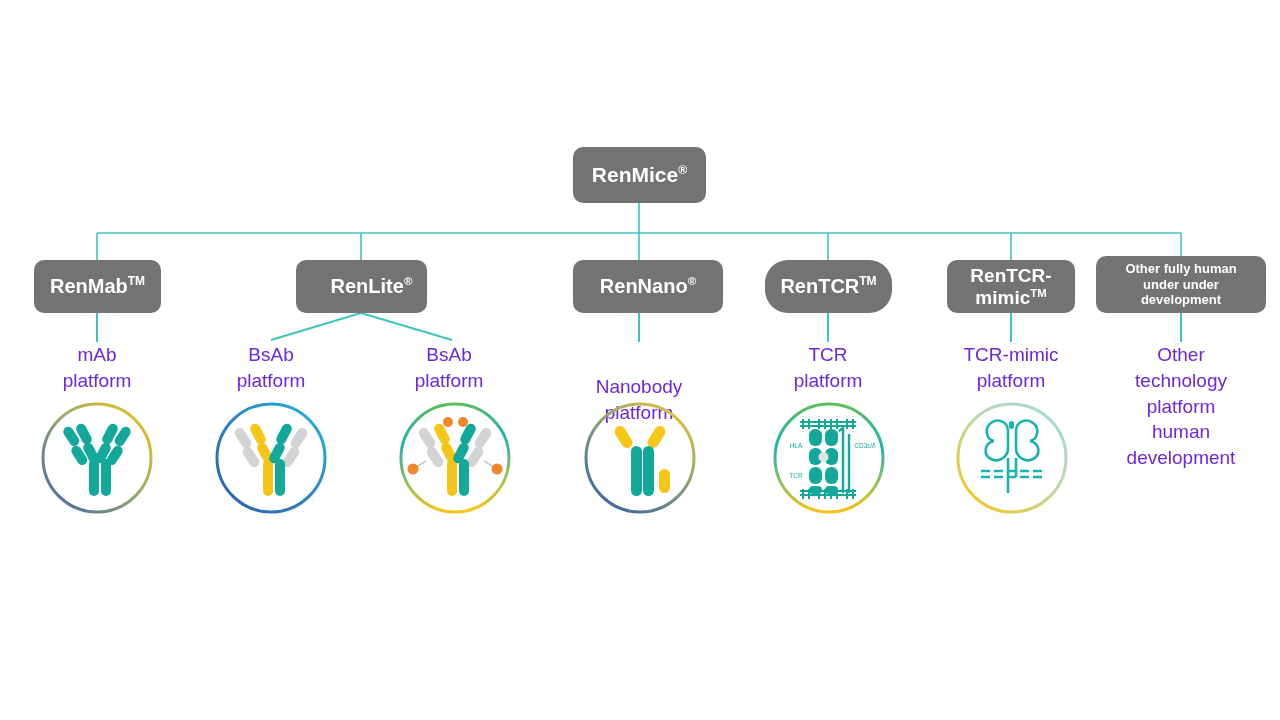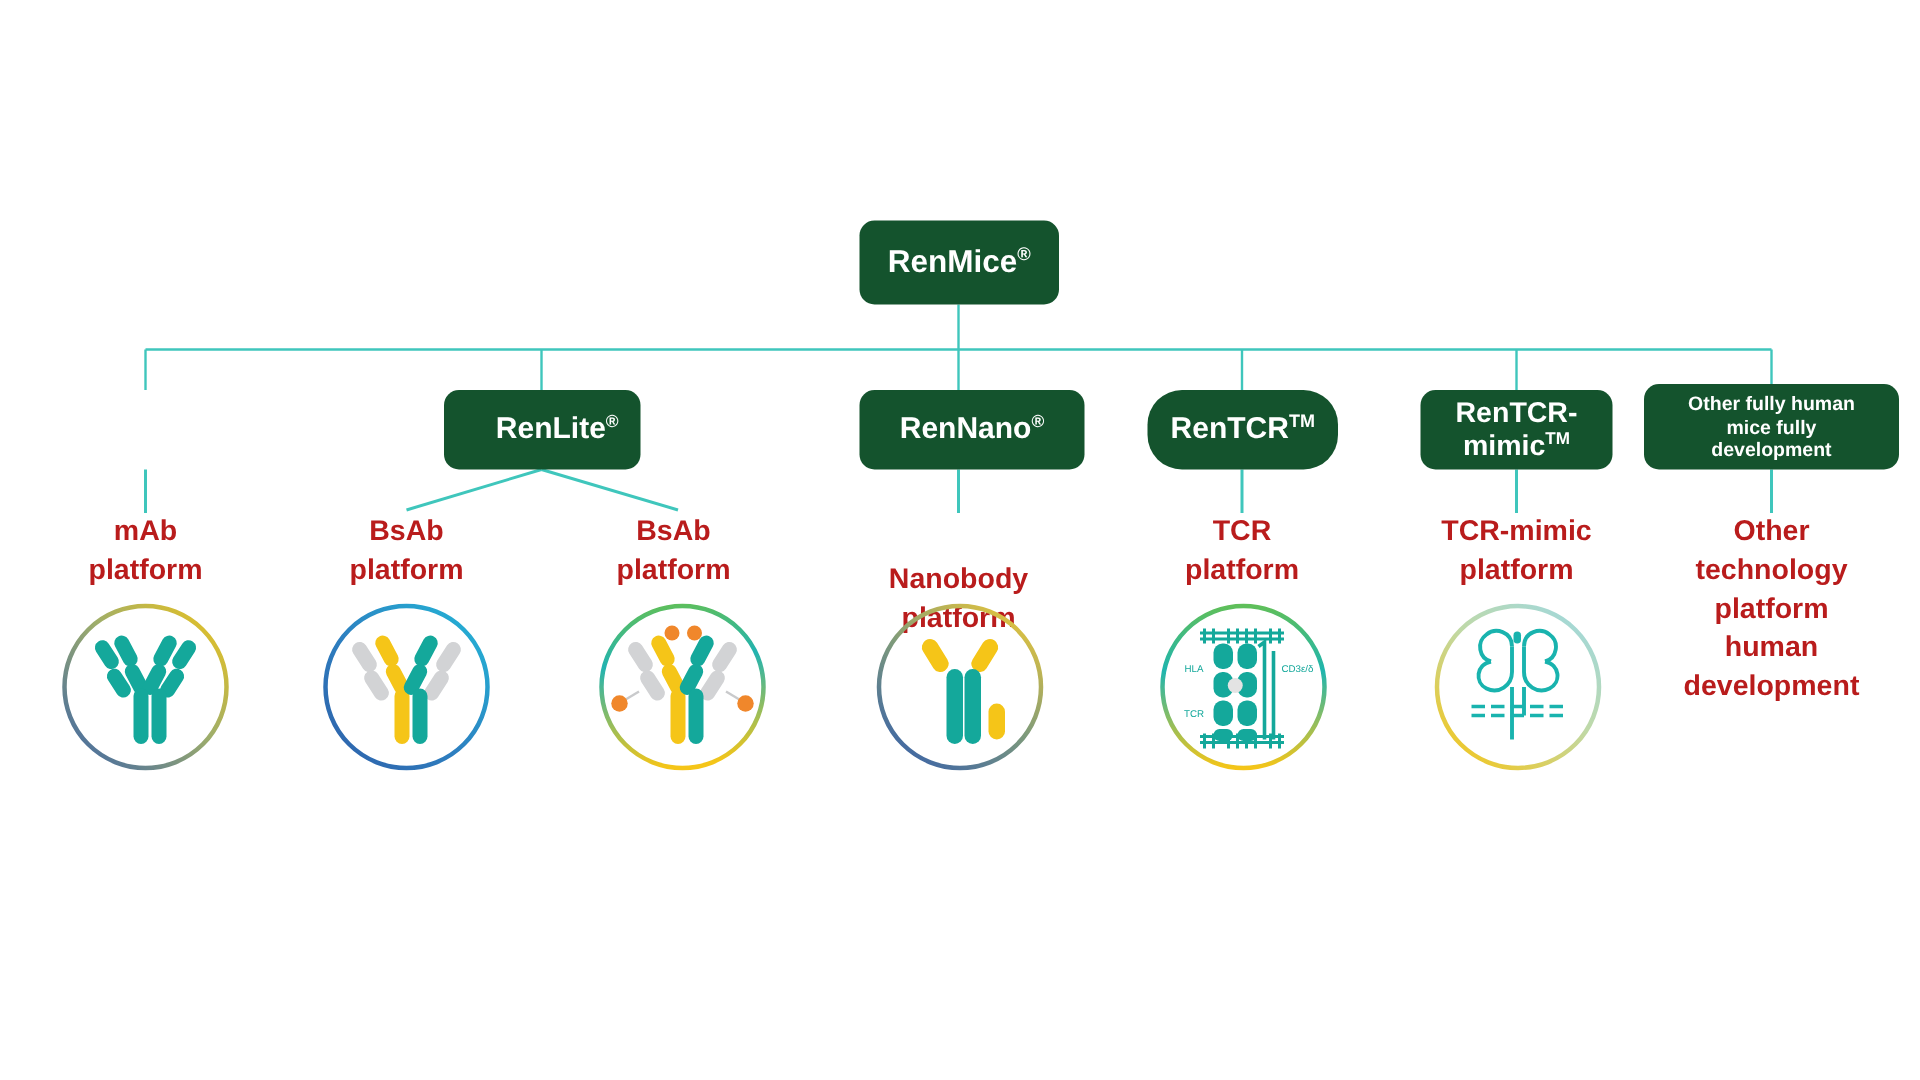--- a/index.html
+++ b/index.html
@@ -1,39 +1,39 @@
 <!DOCTYPE html>
 <html><head>
 <meta charset="utf-8">
 <style>
   html,body{margin:0;padding:0;background:#ffffff;}
   body{width:1280px;height:720px;overflow:hidden;font-family:"Liberation Sans",sans-serif;}
   #stage{position:relative;width:1280px;height:720px;}
 
   .node{
     position:absolute;
-    background:#14532d;
+    background:#737373;
     border-radius:10px;
     color:#ffffff;
     display:flex;align-items:center;justify-content:center;
     text-align:center;
     font-weight:bold;
     box-sizing:border-box;
     line-height:1.12;
   }
   .node.root{font-size:21px;}
   .node.lvl2{font-size:20px;}
   .node.small{font-size:13px;line-height:1.22;padding:16px 6px;font-weight:bold;}
   .sup{font-size:0.58em;vertical-align:super;line-height:0;font-weight:bold;}
   .sup-tm{font-size:0.60em;vertical-align:super;line-height:0;font-weight:bold;}
 
   .plat-label{
     position:absolute;
-    color:#b91c1c;
-    font-weight:bold;
+    color:#6d28d9;
+    font-weight:normal;
     font-size:19px;
     text-align:center;
     line-height:1.36;
   }
   .plat-label.multi{font-size:19px;}
 
   svg.links{position:absolute;left:0;top:0;width:1280px;height:720px;pointer-events:none;}
   svg.icon{position:absolute;}
 </style>
 </head>
@@ -71,20 +71,25 @@
       <line x1="1181" y1="313" x2="1181" y2="342"></line>
     </g>
   </svg>
 
   <div class="node root" style="left:573px;top:147px;width:133px;height:56px;">
     <span>
       <span>RenMice</span><span class="sup">®</span>
     </span>
   </div>
 
+  <div class="node lvl2" style="left:34px;top:260px;width:127px;height:53px;">
+    <span>
+      <span>RenMab</span><span class="sup-tm">TM</span>
+    </span>
+  </div>
 
   <div class="node lvl2" style="left:296px;top:260px;width:131px;height:53px;padding-left:20px;">
     <span>
       <span>RenLite</span><span class="sup">®</span>
     </span>
   </div>
 
   <div class="node lvl2" style="left:573px;top:260px;width:150px;height:53px;">
     <span>
       <span>RenNano</span><span class="sup">®</span>
@@ -100,21 +105,21 @@
   <div class="node lvl2" style="left:947px;top:260px;width:128px;height:53px;font-size:19px;">
     <span>
       <span>RenTCR-</span><br>
       <span>mimic</span><span class="sup-tm">TM</span>
     </span>
   </div>
 
   <div class="node small" style="left:1096px;top:256px;width:170px;height:57px;">
     <span>
       <span>Other fully human</span><br>
-      <span>mice fully</span><br>
+      <span>under under</span><br>
       <span>development</span>
     </span>
   </div>
 
   <div class="plat-label" style="left:17px;top:342px;width:160px;">
     <span>mAb</span><br>
     <span>platform</span>
   </div>
 
   <div class="plat-label" style="left:191px;top:342px;width:160px;">

